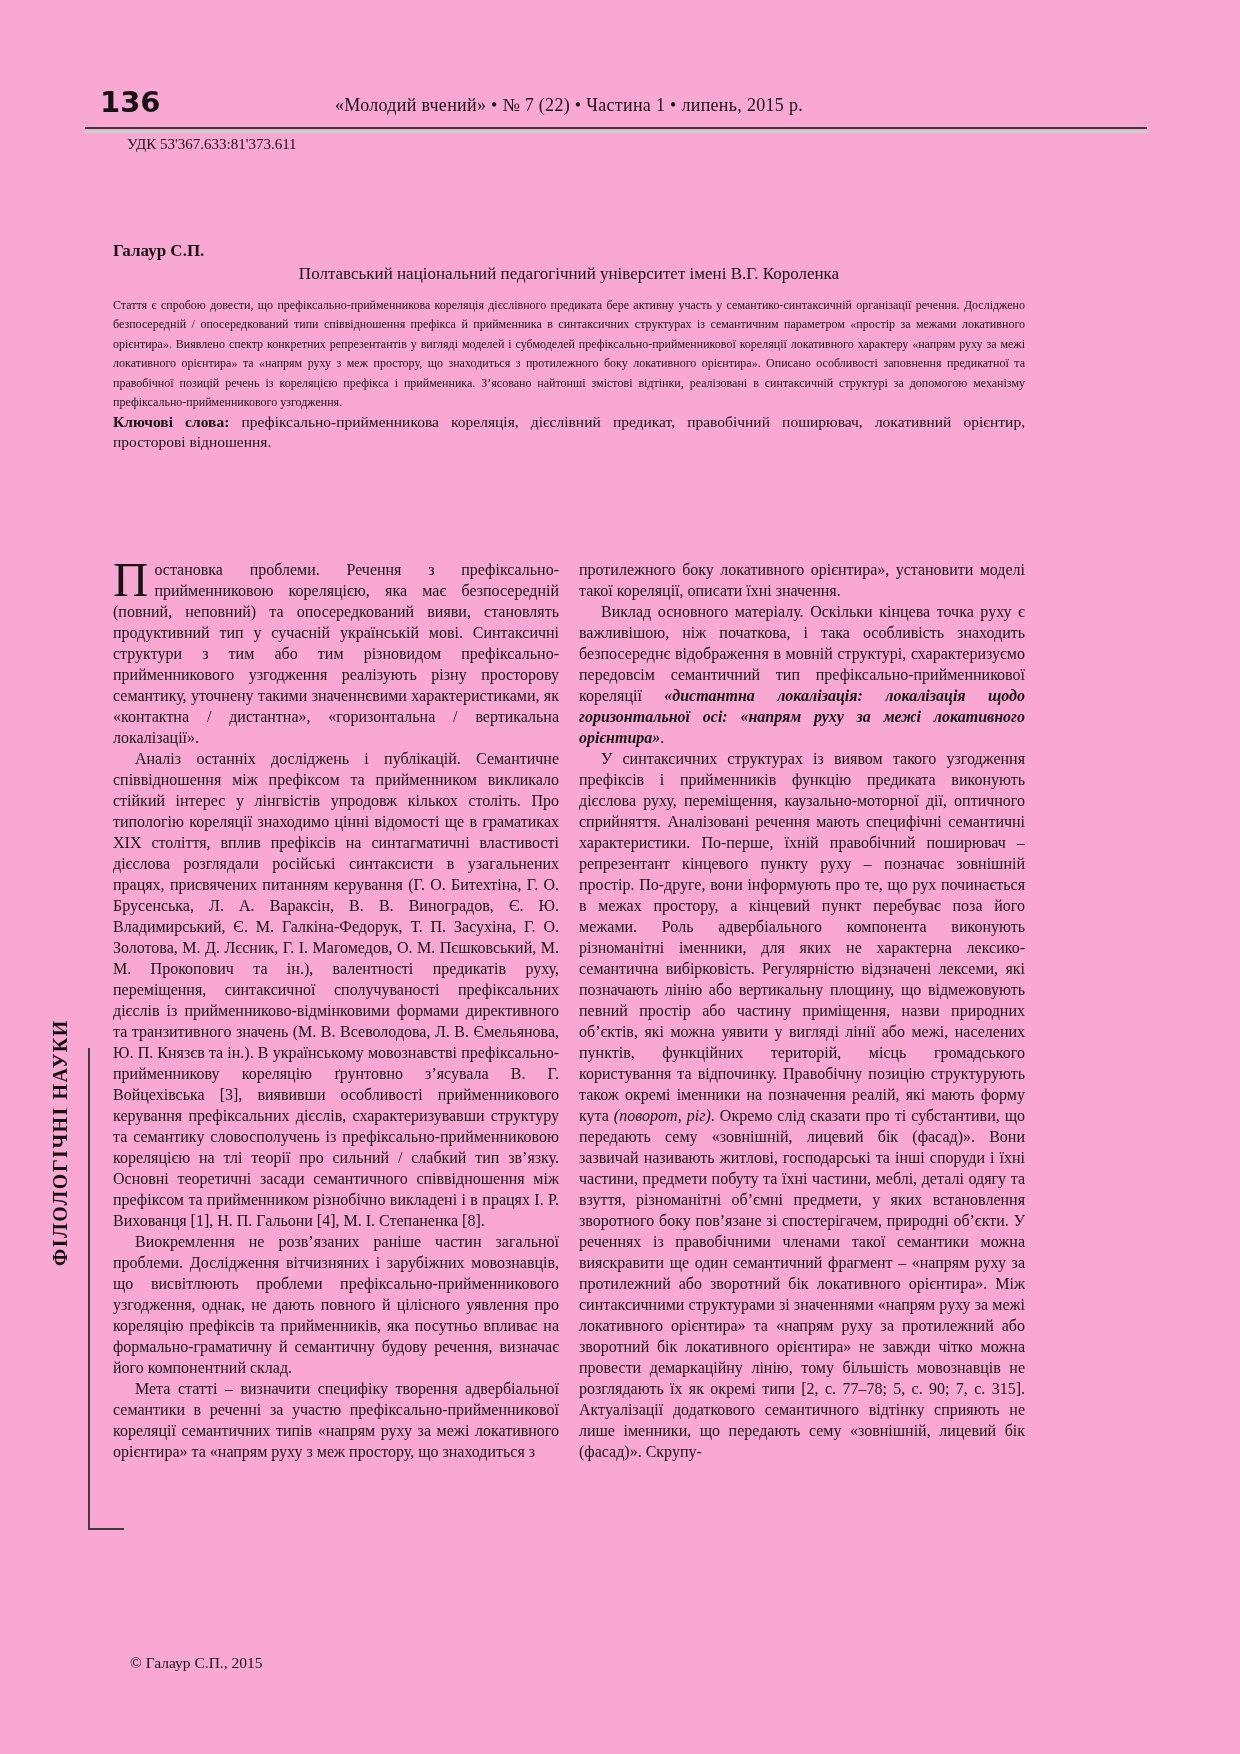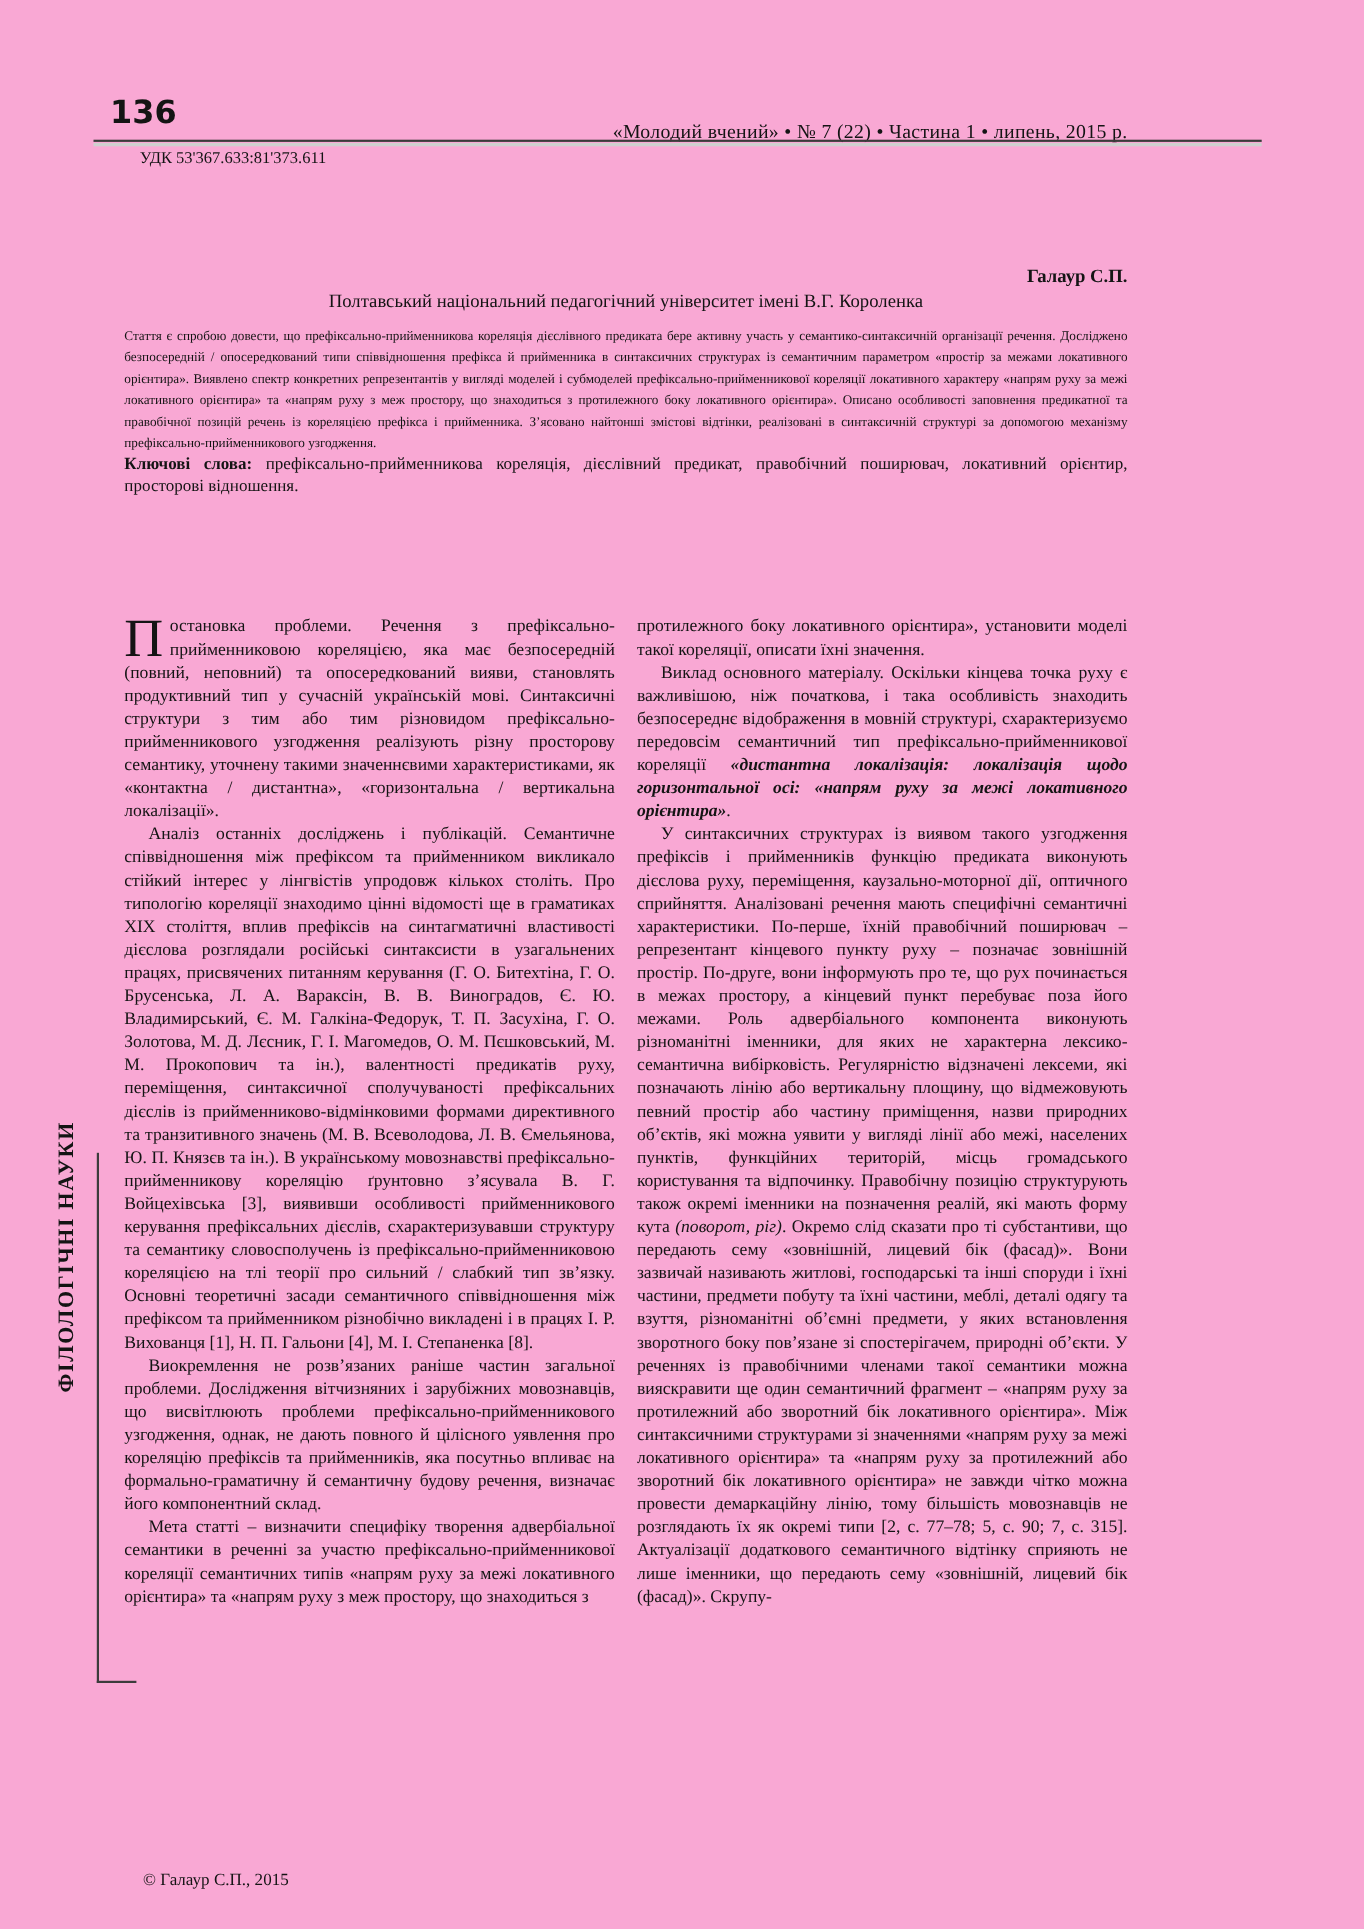--- a/index.html
+++ b/index.html
@@ -7,32 +7,32 @@
   .page {
     position:relative; width:1240px; height:1754px; background:#f9a8d4;
     font-family:"Liberation Serif", serif; color:#141414; overflow:hidden;
   }
   
   .pagenum {
     position:absolute; left:100px; top:86px;
     font-family:"DejaVu Sans", sans-serif; font-weight:bold; font-size:29px; line-height:32px;
   }
   .journal {
-    position:absolute; left:113px; top:109px; width:912px;
-    text-align:right; font-size:18px; letter-spacing:0.3px;
+    position:absolute; left:113px; top:95px; width:912px;
+    text-align:center; font-size:18px; letter-spacing:0.3px;
   }
   .rule-dark { position:absolute; left:85px; top:127px; width:1062px; height:2px; background:#3a3a3a; }
   .rule-light { position:absolute; left:85px; top:130px; width:1062px; height:3px; background:#cfcfcf; }
   .udc { position:absolute; left:127px; top:136px; font-size:15px; }
   
   .title {
     position:absolute; left:113px; top:167px; width:912px;
     text-align:center; font-weight:bold; font-size:21px; line-height:28px; letter-spacing:0.4px;
   }
-  .author { position:absolute; left:113px; top:241px; width:912px; text-align:right; font-weight:bold; font-size:17px; }
+  .author { position:absolute; left:113px; top:241px; width:912px; text-align:left; font-weight:bold; font-size:17px; }
   .affil  { position:absolute; left:113px; top:264px; width:912px; text-align:center; font-size:17px; }
   
   .abstract-wrap { position:absolute; left:113px; top:296px; width:912px; }
   .abstract { font-size:12px; line-height:19.4px; text-align:justify; hyphens:auto; }
   .keywords { font-size:15.5px; line-height:19.4px; text-align:justify; margin-top:0; hyphens:auto; }
   .keywords b { font-weight:bold; }
   
   .columns {
     position:absolute; left:113px; top:559px; width:912px; height:1092px;
     display:flex; gap:20px; overflow:hidden;
@@ -49,21 +49,21 @@
   
   .sidebar {
     position:absolute; left:-38px; top:1153px; width:200px; height:26px;
     transform:rotate(-90deg);
     text-align:center; font-weight:bold; font-size:20px; letter-spacing:1.5px;
     font-family:"Liberation Serif", serif; white-space:nowrap;
   }
   .sidebar-rule { position:absolute; left:88px; top:1048px; width:2px; height:482px; background:#3c3c3c; }
   .sidebar-tick { position:absolute; left:88px; top:1528px; width:36px; height:2px; background:#3c3c3c; }
   
-  .footer { position:absolute; left:130px; top:1701px; font-size:15.5px; }
+  .footer { position:absolute; left:130px; top:1654px; font-size:15.5px; }
 </style>
 </head>
 <body>
 
 <div class="page">
 
   <div class="pagenum">136</div>
   <div class="journal">«Молодий вчений» • № 7 (22) • Частина 1 • липень, 2015 р.</div>
   <div class="rule-dark"></div>
   <div class="rule-light"></div>

